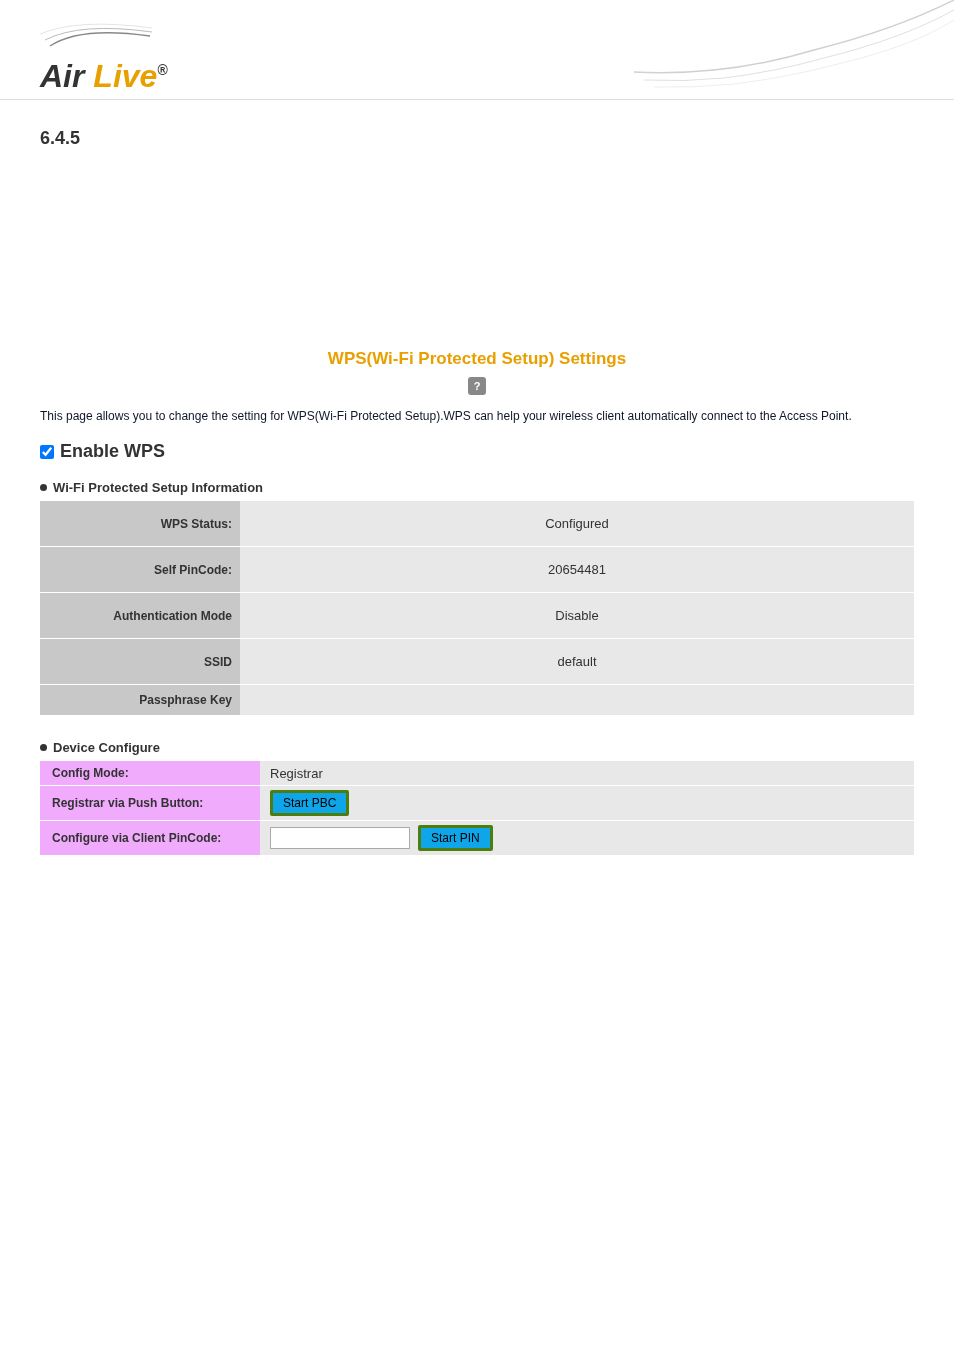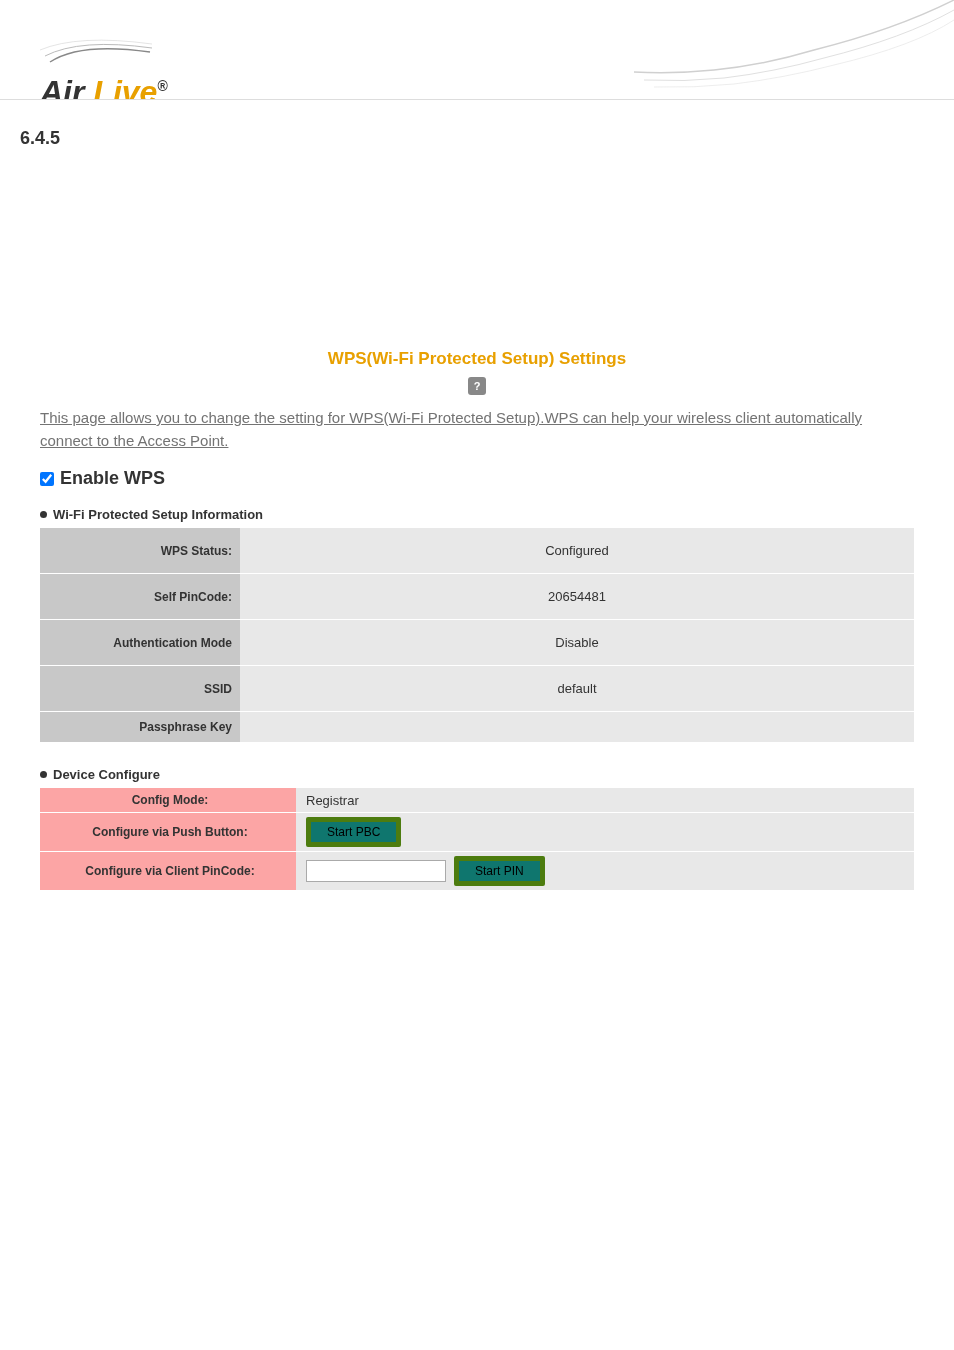--- a/index.html
+++ b/index.html
@@ -14,27 +14,27 @@
 
     
     .header {
       position: relative;
       height: 100px;
       border-bottom: 1px solid #ddd;
       overflow: hidden;
     }
     .logo-area {
       position: absolute;
-      top: 34px;
+      top: 18px;
       left: 40px;
     }
 
     
     .version {
-      padding: 28px 40px 0 20px;
+      padding: 28px 40px 0 40px;
       font-size: 18px;
       font-weight: bold;
       color: #333;
     }
 
     
     .main-content {
       padding: 0 40px;
       margin-top: 200px;
     }
@@ -58,25 +58,24 @@
       color: #fff;
       border-radius: 3px;
       font-size: 11px;
       text-align: center;
       line-height: 18px;
       font-weight: bold;
       font-style: normal;
     }
 
     .description {
-      font-size: 15px;
-      color: #737373;
+      font-size: 12px;
+      color: #0f172a;
       margin-bottom: 16px;
       line-height: 1.5;
-      text-decoration: underline;
     }
 
     .enable-wps-row {
       display: flex;
       align-items: center;
       gap: 6px;
       margin-bottom: 18px;
     }
     .enable-wps-row input[type="checkbox"] {
       width: 14px;
@@ -138,38 +137,38 @@
     
     .device-table {
       width: 100%;
       border-collapse: collapse;
       margin-bottom: 24px;
     }
     .device-table tr {
       border-bottom: 1px solid #fff;
     }
     .device-table td.label-cell {
-      background: #fca5a5;
-      color: #333;
-      font-weight: bold;
-      font-size: 12px;
-      text-align: center;
+      background: #f0abfc;
+      color: #333;
+      font-weight: bold;
+      font-size: 12px;
+      text-align: left;
       padding: 5px 8px 5px 12px;
-      width: 256px;
+      width: 220px;
       white-space: nowrap;
     }
     .device-table td.value-cell-td {
       background: #e8e8e8;
       padding: 4px 10px;
     }
 
     .btn-action {
-      background: #0f766e;
-      border: 5px solid #4d7c0f;
-      padding: 3px 16px;
+      background: #0ea5e9;
+      border: 3px solid #4d7c0f;
+      padding: 3px 10px;
       font-size: 12px;
       cursor: pointer;
       border-radius: 2px;
     }
 
     .pincode-input {
       border: 1px solid #aaa;
       padding: 2px 5px;
       font-size: 12px;
       width: 140px;
@@ -254,21 +253,21 @@
 
     <table class="device-table">
       <tbody>
         <tr>
           <td class="label-cell">Config Mode:</td>
           <td class="value-cell-td">
             <span>Registrar</span>
           </td>
         </tr>
         <tr>
-          <td class="label-cell">Configure via Push Button:</td>
+          <td class="label-cell">Registrar via Push Button:</td>
           <td class="value-cell-td">
             <button class="btn-action">Start PBC</button>
           </td>
         </tr>
         <tr>
           <td class="label-cell">Configure via Client PinCode:</td>
           <td class="value-cell-td" style="display:flex; align-items:center; gap:8px; background:#e8e8e8; padding:4px 10px;">
             <input type="text" class="pincode-input" style="">
             <button class="btn-action">Start PIN</button>
           </td>

